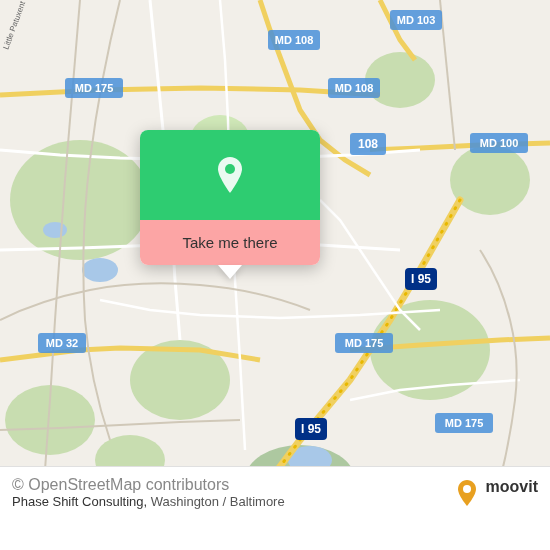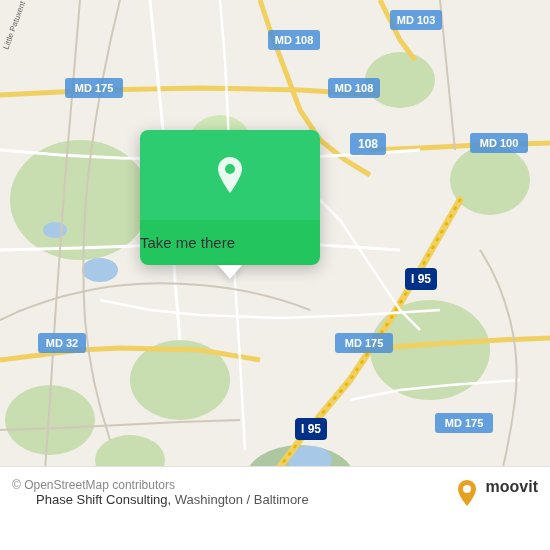--- a/index.html
+++ b/index.html
@@ -70,27 +70,27 @@
     }
 
     .location-pin {
       width: 44px;
       height: 44px;
     }
 
     #popup-button {
       display: flex;
       align-items: center;
-      justify-content: flex-start;
+      justify-content: center;
       padding: 14px 0;
       font-size: 15px;
       font-weight: 500;
       color: #333;
       cursor: pointer;
-      background: #22c55e;
+      background: #fca5a5;
       border-radius: 0 0 8px 8px;
     }
 
     
     #popup-card::after {
       content: '';
       position: absolute;
       bottom: -14px;
       left: 50%;
       transform: translateX(-50%);
@@ -211,22 +211,22 @@
         <circle cx="22" cy="16" r="5" fill="#2ecc71"></circle>
       </svg>
     </div>
     <div id="popup-button">
       <span>Take me there</span>
     </div>
   </div>
 
   <div id="bottom-bar">
     <div style="display:flex; flex-direction:column;">
-      <span style="font-size:12px;color:#888;">© OpenStreetMap contributors</span>
-      <span style="font-size:13px;color:#333;font-weight:500;margin-left:24px;">
+      <span style="font-size:16px;color:#888;">© OpenStreetMap contributors</span>
+      <span style="font-size:13px;color:#333;font-weight:500;">
         <span>Phase Shift Consulting</span>,
         <span style="color:#555;font-weight:400;">Washington / Baltimore</span>
       </span>
     </div>
     <div class="moovit-logo">
 
       <svg width="30" height="30" viewBox="0 0 30 30" xmlns="http://www.w3.org/2000/svg">
         <path d="M15 2C10 2 6 6 6 11C6 17.5 15 28 15 28C15 28 24 17.5 24 11C24 6 20 2 15 2Z" fill="#e8a020"></path>
         <circle cx="15" cy="11" r="4" fill="white"></circle>
       </svg>

